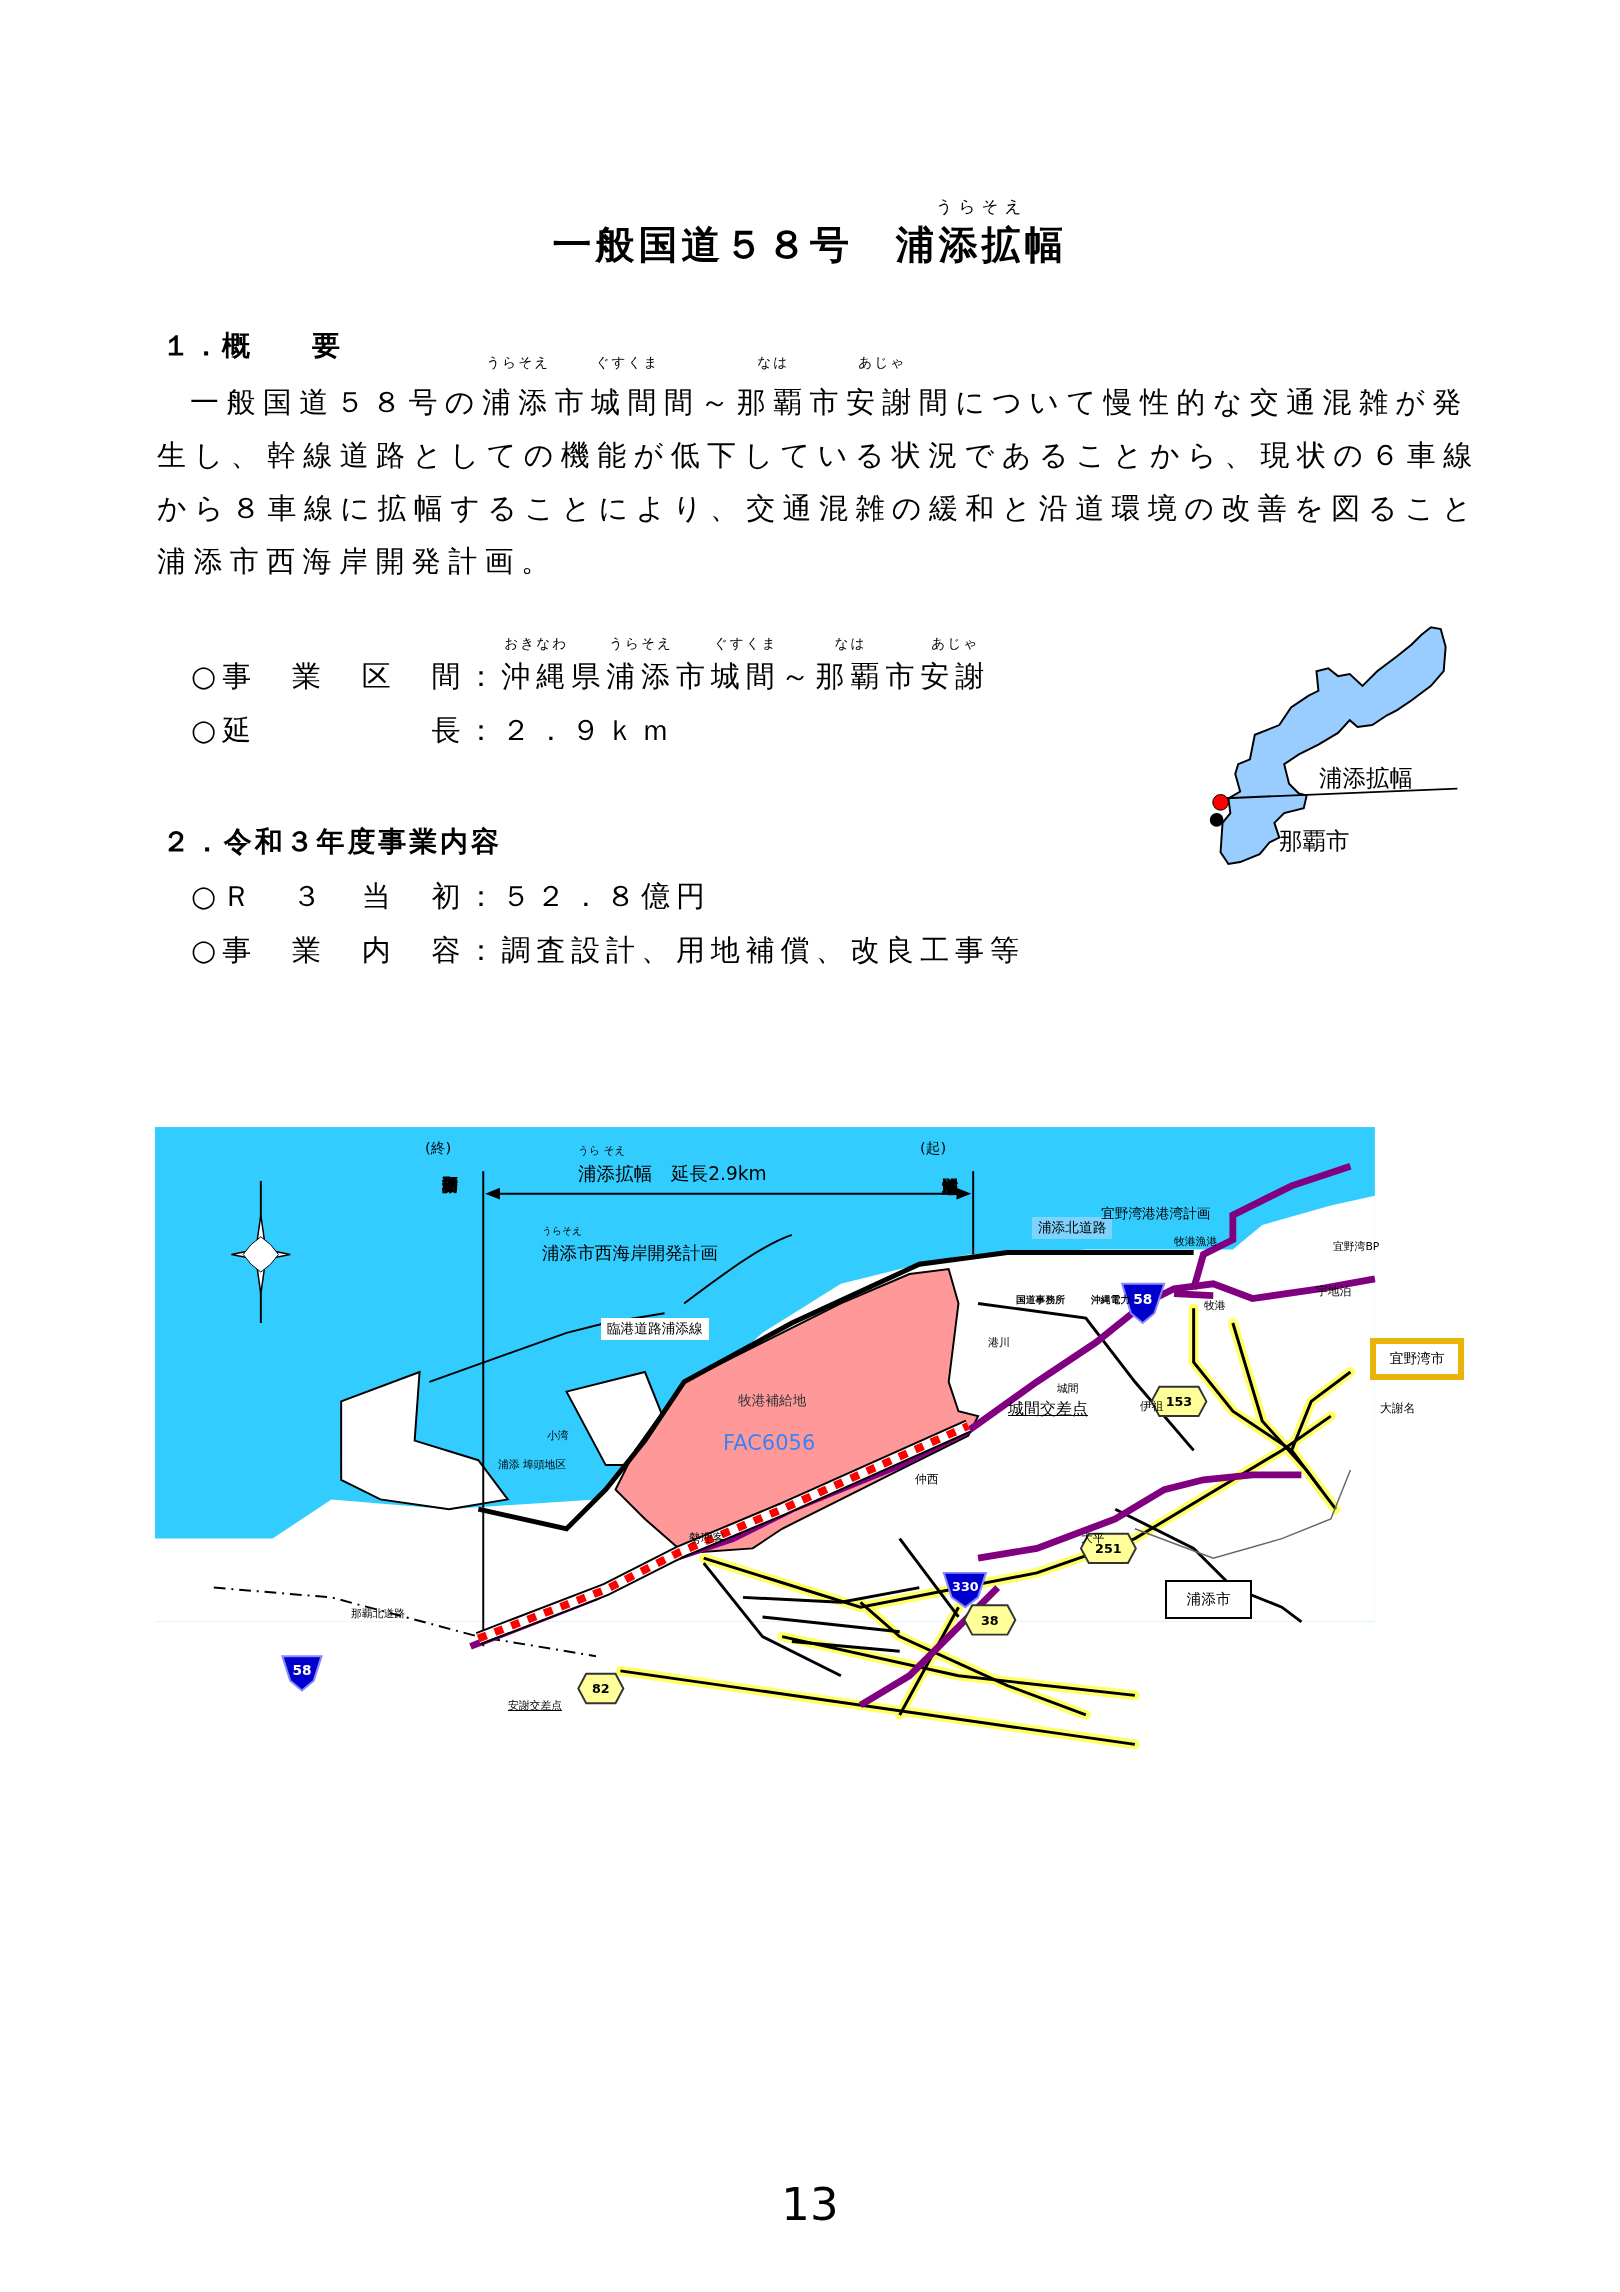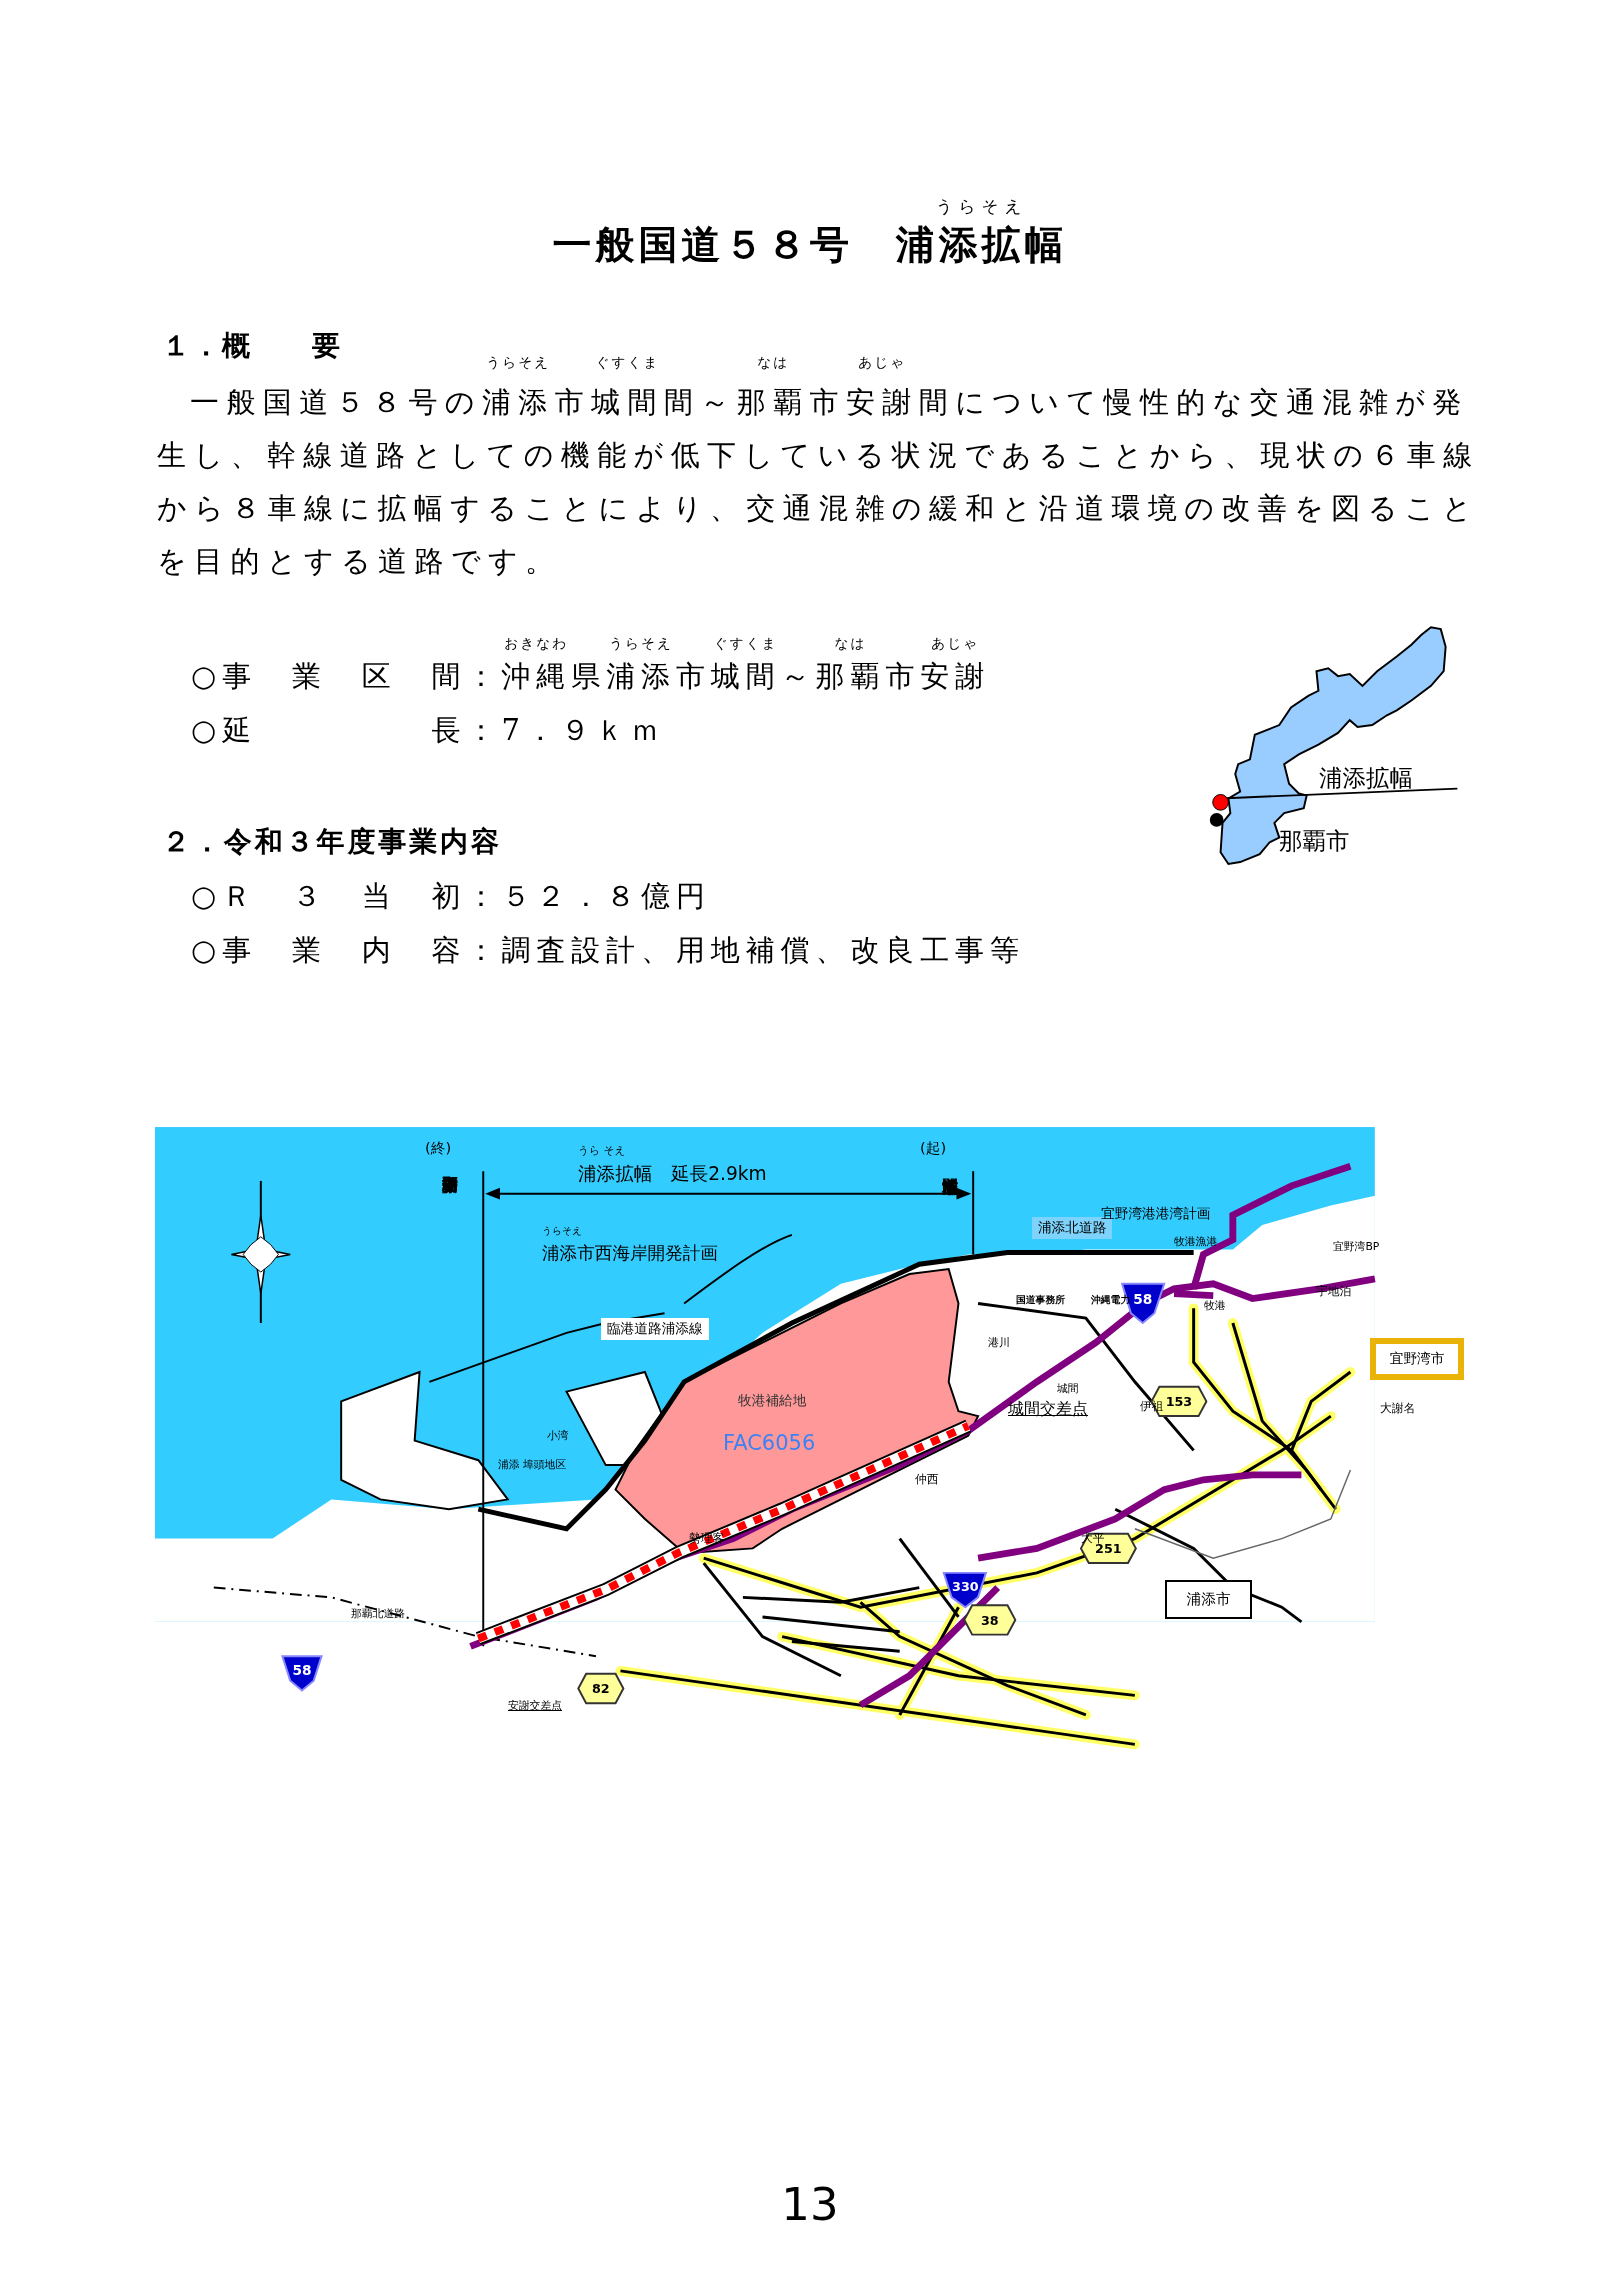--- a/index.html
+++ b/index.html
@@ -32,28 +32,28 @@
 </div>
 
 <div class="abs h1" style="left:162px;top:327px;letter-spacing:2px;">１．概　　要</div>
 
 <div class="abs body" style="left:157px;top:376px;width:1323px;">
   <p style="padding-left:33px;white-space:nowrap;">
     <span>一般国道５８号の</span><span class="ruby"><span class="rt">うらそえ</span><span>浦添</span></span><span>市</span><span class="ruby"><span class="rt">ぐすくま</span><span>城間</span></span><span>間～</span><span class="ruby"><span class="rt">なは</span><span>那覇</span></span><span>市</span><span class="ruby"><span class="rt">あじゃ</span><span>安謝</span></span><span>間について慢性的な交通混雑が発</span>
   </p>
   <p style="white-space:nowrap;">生し、幹線道路としての機能が低下している状況であることから、現状の６車線</p>
   <p style="white-space:nowrap;">から８車線に拡幅することにより、交通混雑の緩和と沿道環境の改善を図ること</p>
-  <p style="white-space:nowrap;">を目的とする道路です。</p>
+  <p style="white-space:nowrap;">浦添市西海岸開発計画。</p>
 </div>
 
 <div class="abs item" style="left:191px;top:657px;">
   <span>○事　業　区　間：</span><span class="ruby"><span class="rt">おきなわ</span><span>沖縄</span></span><span>県</span><span class="ruby"><span class="rt">うらそえ</span><span>浦添</span></span><span>市</span><span class="ruby"><span class="rt">ぐすくま</span><span>城間</span></span><span>～</span><span class="ruby"><span class="rt">なは</span><span>那覇</span></span><span>市</span><span class="ruby"><span class="rt">あじゃ</span><span>安謝</span></span>
 </div>
 <div class="abs item" style="left:191px;top:711px;">
-  <span>○延　　　　　長：</span><span>7．９ｋｍ</span>
+  <span>○延　　　　　長：</span><span>２．９ｋｍ</span>
 </div>
 
 <div class="abs h1" style="left:162px;top:823px;letter-spacing:2.9px;">２．令和３年度事業内容</div>
 <div class="abs item" style="left:191px;top:877px;">
   <span>○Ｒ　３　当　初：</span><span>５２．８億円</span>
 </div>
 <div class="abs item" style="left:191px;top:931px;">
   <span>○事　業　内　容：</span><span>調査設計、用地補償、改良工事等</span>
 </div>
 

